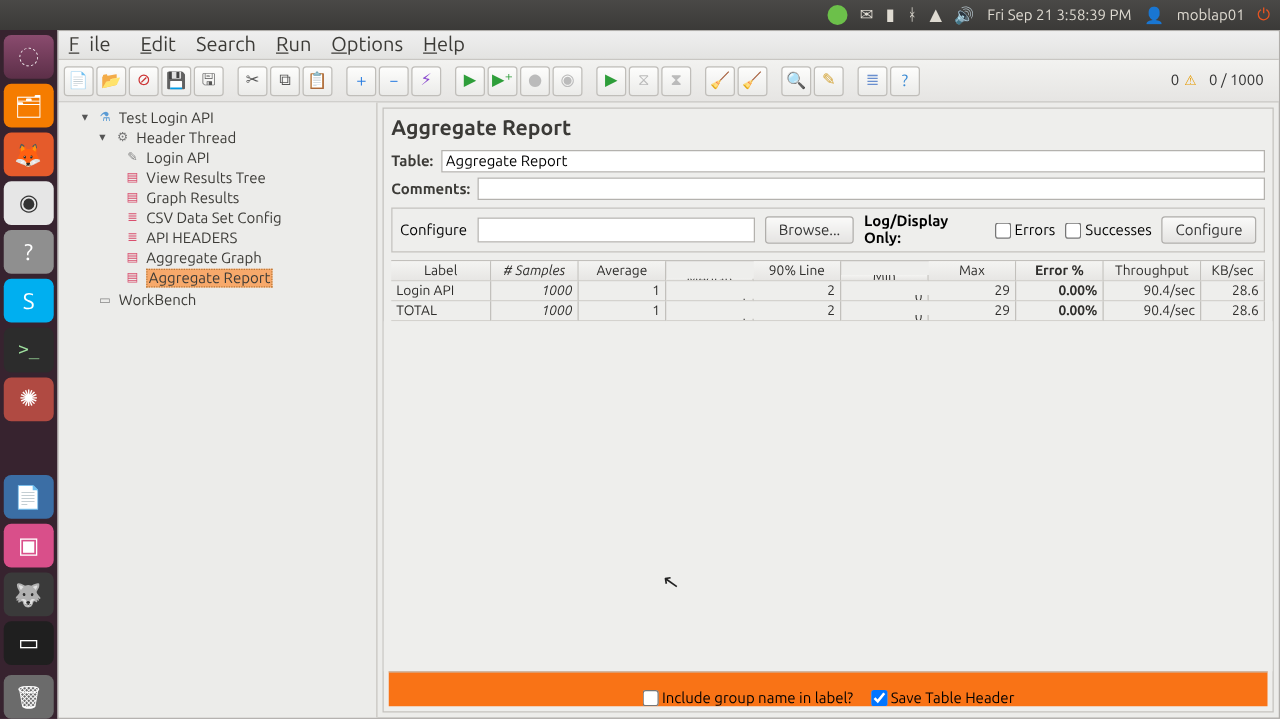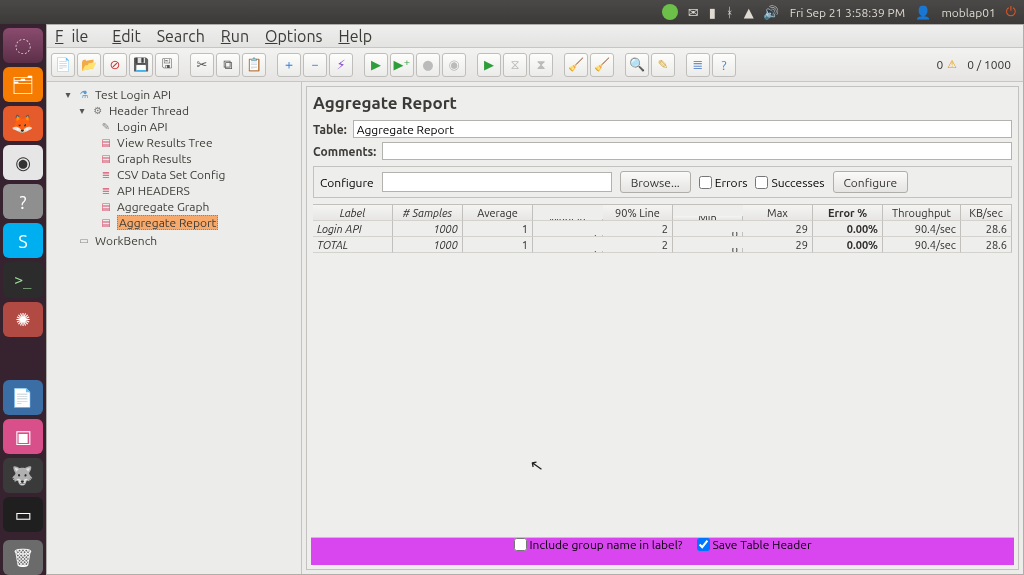--- a/index.html
+++ b/index.html
@@ -73,25 +73,25 @@
   .filerow .fname { width:230px; height:20px; border:1px solid #b4b2ae; background:#fff; }
   .btn { height:22px; border:1px solid #b0aeab; border-radius:3px; background:linear-gradient(#fafaf9,#e5e4e2); font-size:12px; padding:0 10px; display:inline-flex; align-items:center; color:#333; }
   .chk { display:inline-flex; align-items:center; gap:3px; font-size:12px; }
   .chk input { width:13px; height:13px; }
 
   .table { margin:2px 6px 0 6px; border-top:1px solid #c2c0bc; font-size:11px; color:#2e2d2b; }
   .th-row, .td-row { display:flex; height:16px; align-items:stretch; }
   .th, .td { border-right:1px solid #c2c0bc; border-bottom:1px solid #d4d2ce; padding:0 4px; display:flex; align-items:center; overflow:hidden; }
   .th { background:linear-gradient(#f4f4f2,#e7e6e4); font-weight:normal; justify-content:center; }
   .td.r { justify-content:flex-end; }
-  .c-label{flex:0 0 80px;font-style:italic;} .c-samp{flex:0 0 70px;font-style:italic;} .c-avg{flex:0 0 70px;} .c-med{flex:0 0 70px;margin-top:14px;} .c-90{flex:0 0 70px;} .c-min{flex:0 0 70px;margin-top:11px;} .c-max{flex:0 0 70px;} .c-err{flex:0 0 70px;font-weight:bold;} .c-thr{flex:0 0 78px;} .c-kb{flex:1;}
+  .c-label{flex:0 0 80px;} .c-samp{flex:0 0 70px;font-style:italic;} .c-avg{flex:0 0 70px;} .c-med{flex:0 0 70px;margin-top:14px;} .c-90{flex:0 0 70px;} .c-min{flex:0 0 70px;margin-top:11px;} .c-max{flex:0 0 70px;} .c-err{flex:0 0 70px;font-weight:bold;} .c-thr{flex:0 0 78px;} .c-kb{flex:1;}
 
   .table-area { flex:1; background:#eeeeec; }
 
-  .bottom-bar { height:28px; border-top:1px solid #c4c2be; margin:0 4px 4px 4px; display:flex; align-items:flex-start; justify-content:center; gap:14px; font-size:12px; background:#d946ef; }
+  .bottom-bar { height:28px; border-top:1px solid #c4c2be; margin:0 4px 4px 4px; display:flex; align-items:flex-end; justify-content:center; gap:14px; font-size:12px; background:#f97316; }
 
   .cursor { position:absolute; left:530px; top:456px; font-size:16px; color:#222; pointer-events:none; transform: rotate(-10deg); }
 </style>
 </head>
 <body>
 
 <div class="top-panel">
   <div class="spacer"></div>
   <div class="tray">
     <span class="circle-green"></span>
@@ -237,20 +237,21 @@
         <div class="field-row">
           <label>Comments:</label>
           <input type="text" value="" style="">
         </div>
 
         <div class="fieldset">
           <div class="filerow">
             <span>Configure</span>
             <input type="text" class="fname" value="" style="">
             <button class="btn">Browse...</button>
+            <span style="font-weight:bold;">Log/Display Only:</span>
             <label class="chk">
                 <input type="checkbox" style="">
                 <span>Errors</span>
               </label>
             <label class="chk">
                 <input type="checkbox" style="">
                 <span>Successes</span>
               </label>
             <button class="btn">Configure</button>
           </div>

